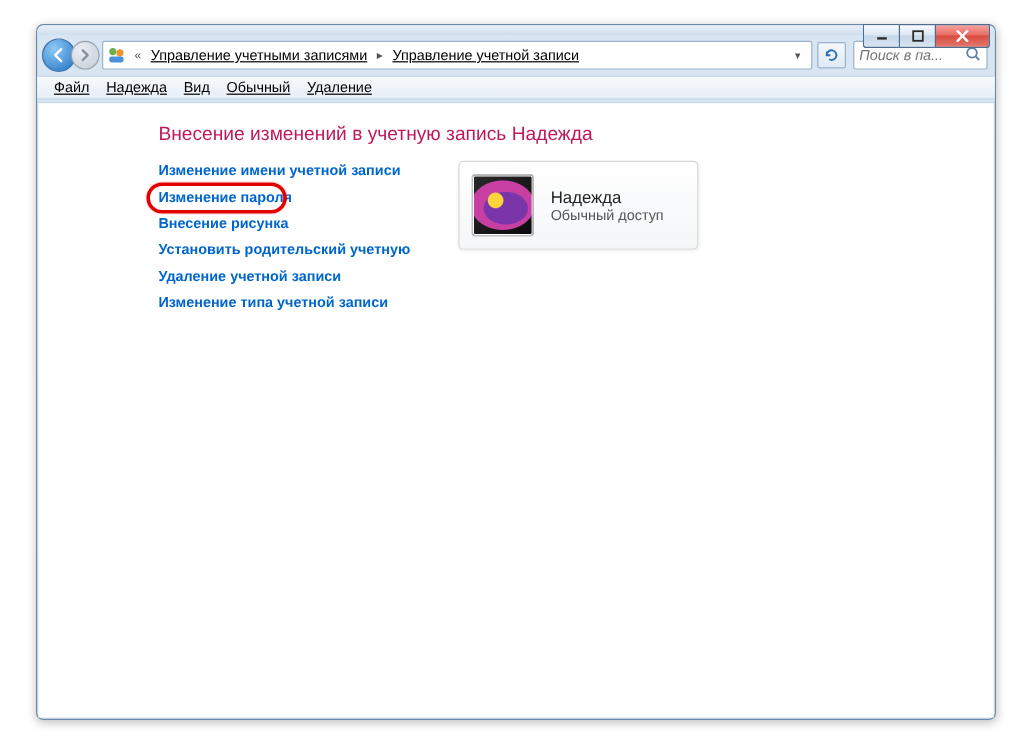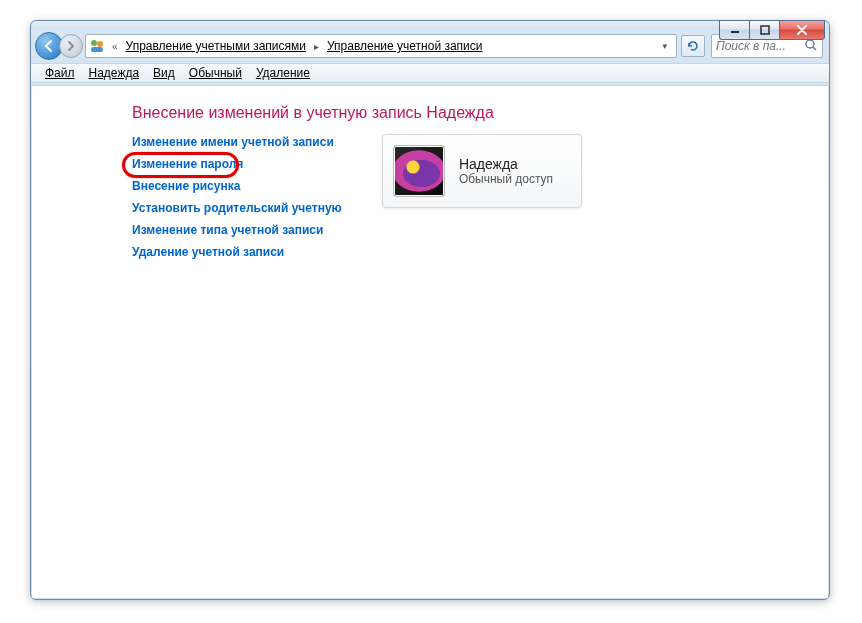--- a/index.html
+++ b/index.html
@@ -257,22 +257,22 @@
   </div>
 
   <div class="content-area">
     <div class="page-heading">Внесение изменений в учетную запись Надежда</div>
     <div class="main-cols">
       <div class="link-col">
         <span class="task-link" id="link-0">Изменение имени учетной записи</span>
         <span class="task-link" id="link-1">Изменение пароля</span>
         <span class="task-link" id="link-2">Внесение рисунка</span>
         <span class="task-link" id="link-3">Установить родительский учетную</span>
+        <span class="task-link" id="link-5">Удаление учетной записи</span>
         <span class="task-link" id="link-4">Изменение типа учетной записи</span>
-        <span class="task-link" id="link-5">Удаление учетной записи</span>
         <div class="link-gap"></div>
       </div>
       <div class="account-card">
         <div class="avatar"></div>
         <div>
           <div class="acc-name">Надежда</div>
           <div class="acc-type">Обычный доступ</div>
         </div>
       </div>
     </div>

